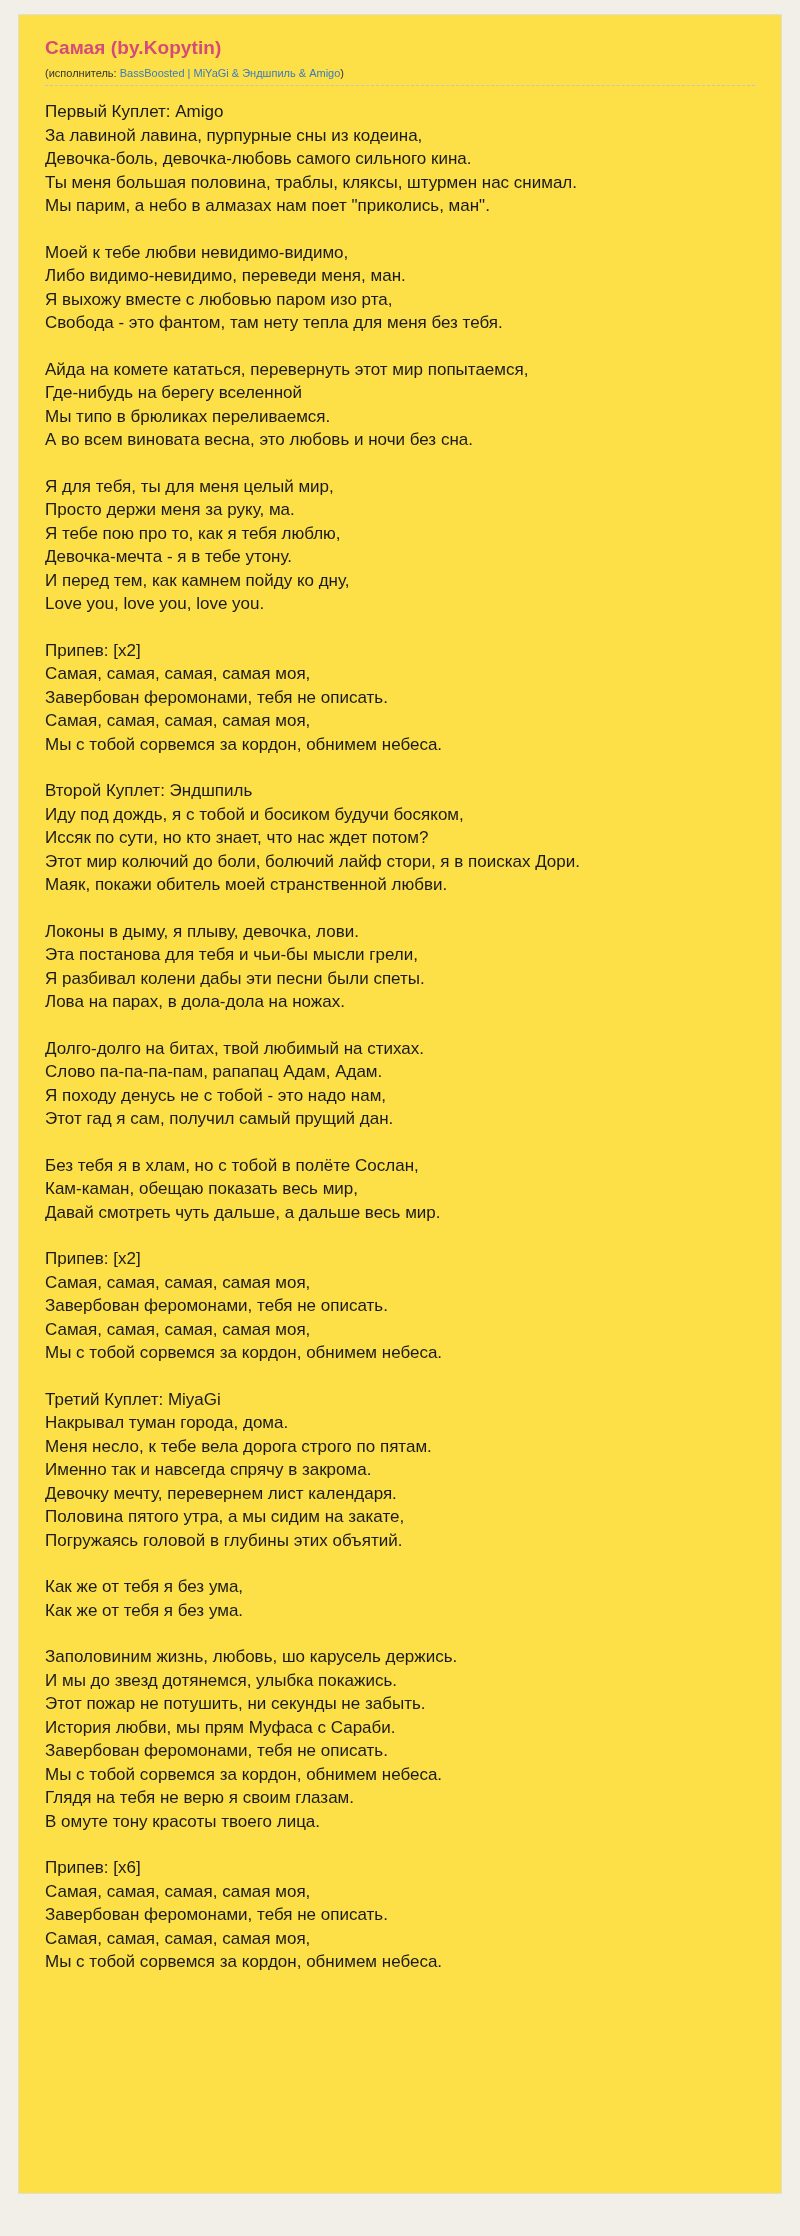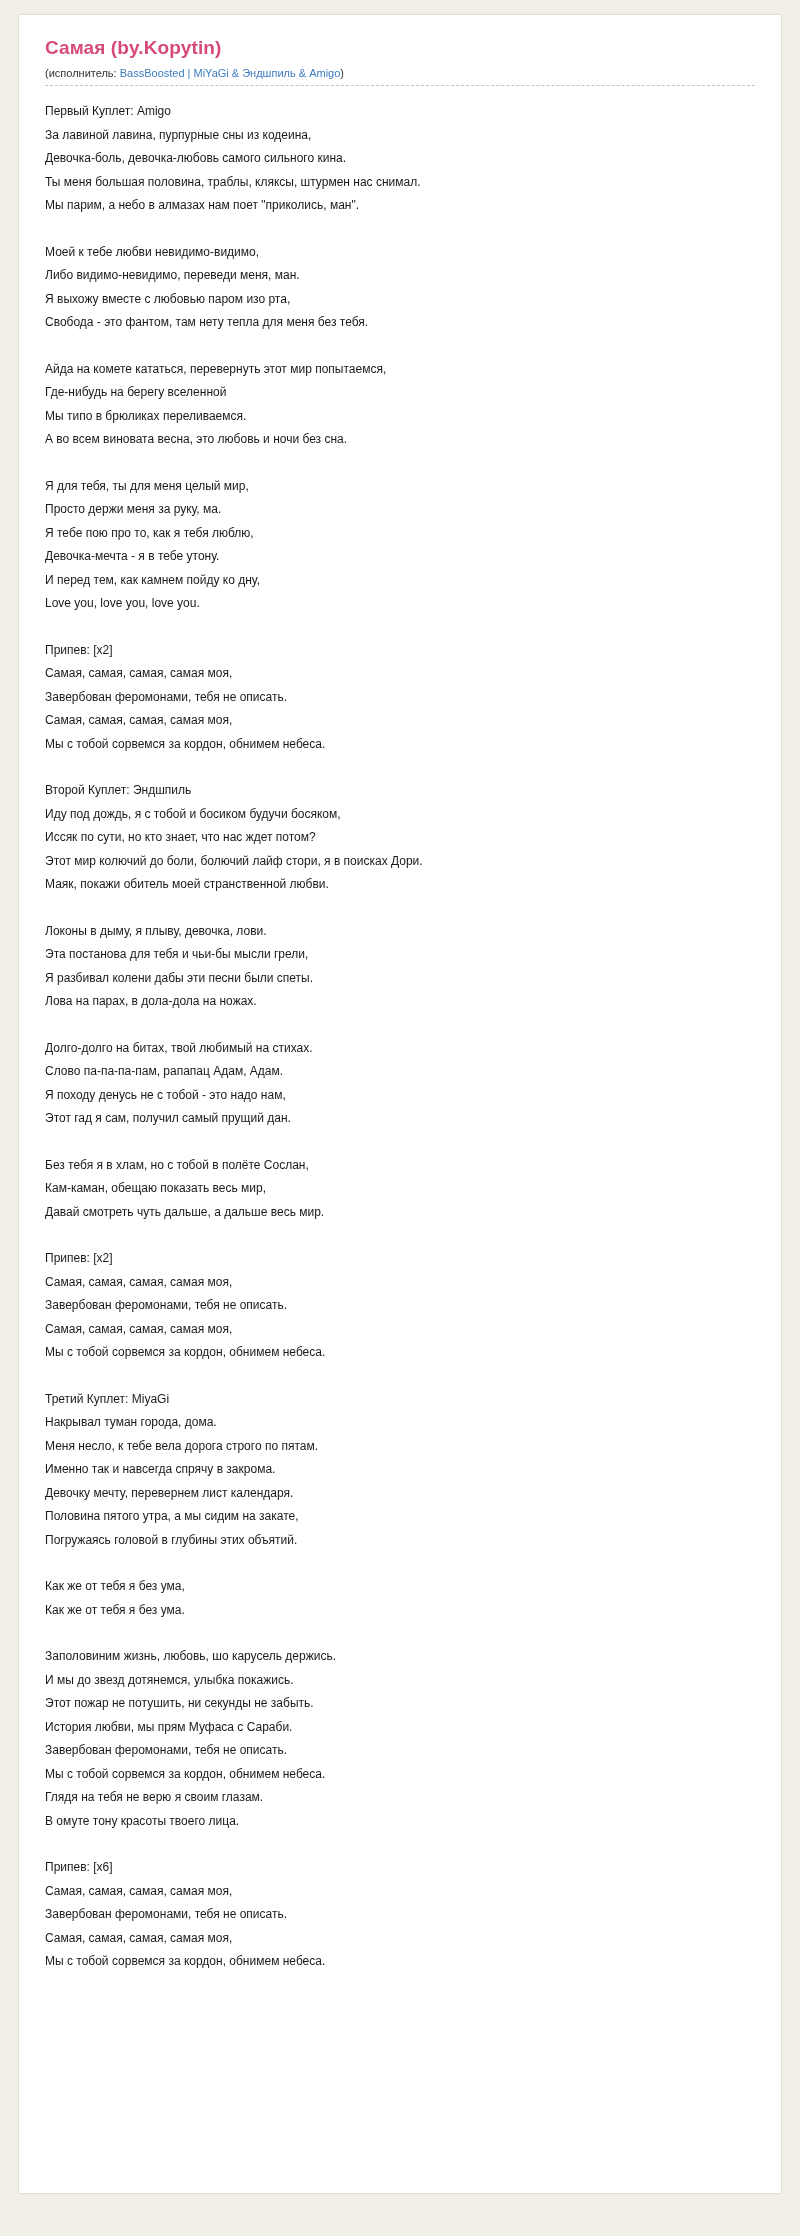--- a/index.html
+++ b/index.html
@@ -11,21 +11,21 @@
     width: 800px;
     font-family: "Liberation Sans", sans-serif;
   }
   .page {
     width: 800px;
     box-sizing: border-box;
     padding: 14px 18px 18px 18px;
     background: #f2efe9;
   }
   .sheet {
-    background: #ffffff;
+    background: #fde047;
     border: 1px solid #e2ded6;
     box-sizing: border-box;
     padding: 22px 26px 26px 26px;
     min-height: 2180px;
   }
   .song-title {
     color: #d64a7a;
     font-size: 19px;
     font-weight: bold;
     margin: 0 0 8px 0;
@@ -40,21 +40,21 @@
   .artist-line a {
     color: #3b7bbf;
     text-decoration: none;
   }
   .divider {
     border: 0;
     border-top: 1px dashed #c9c4ba;
     margin: 6px 0 14px 0;
   }
   .lyrics {
-    font-size: 12px;
+    font-size: 17px;
     line-height: 23.5px;
     color: #1a1a1a;
     white-space: pre-wrap;
   }
   .stanza {
     margin: 0 0 23px 0;
   }
   .line {
     display: block;
     white-space: pre-wrap;

